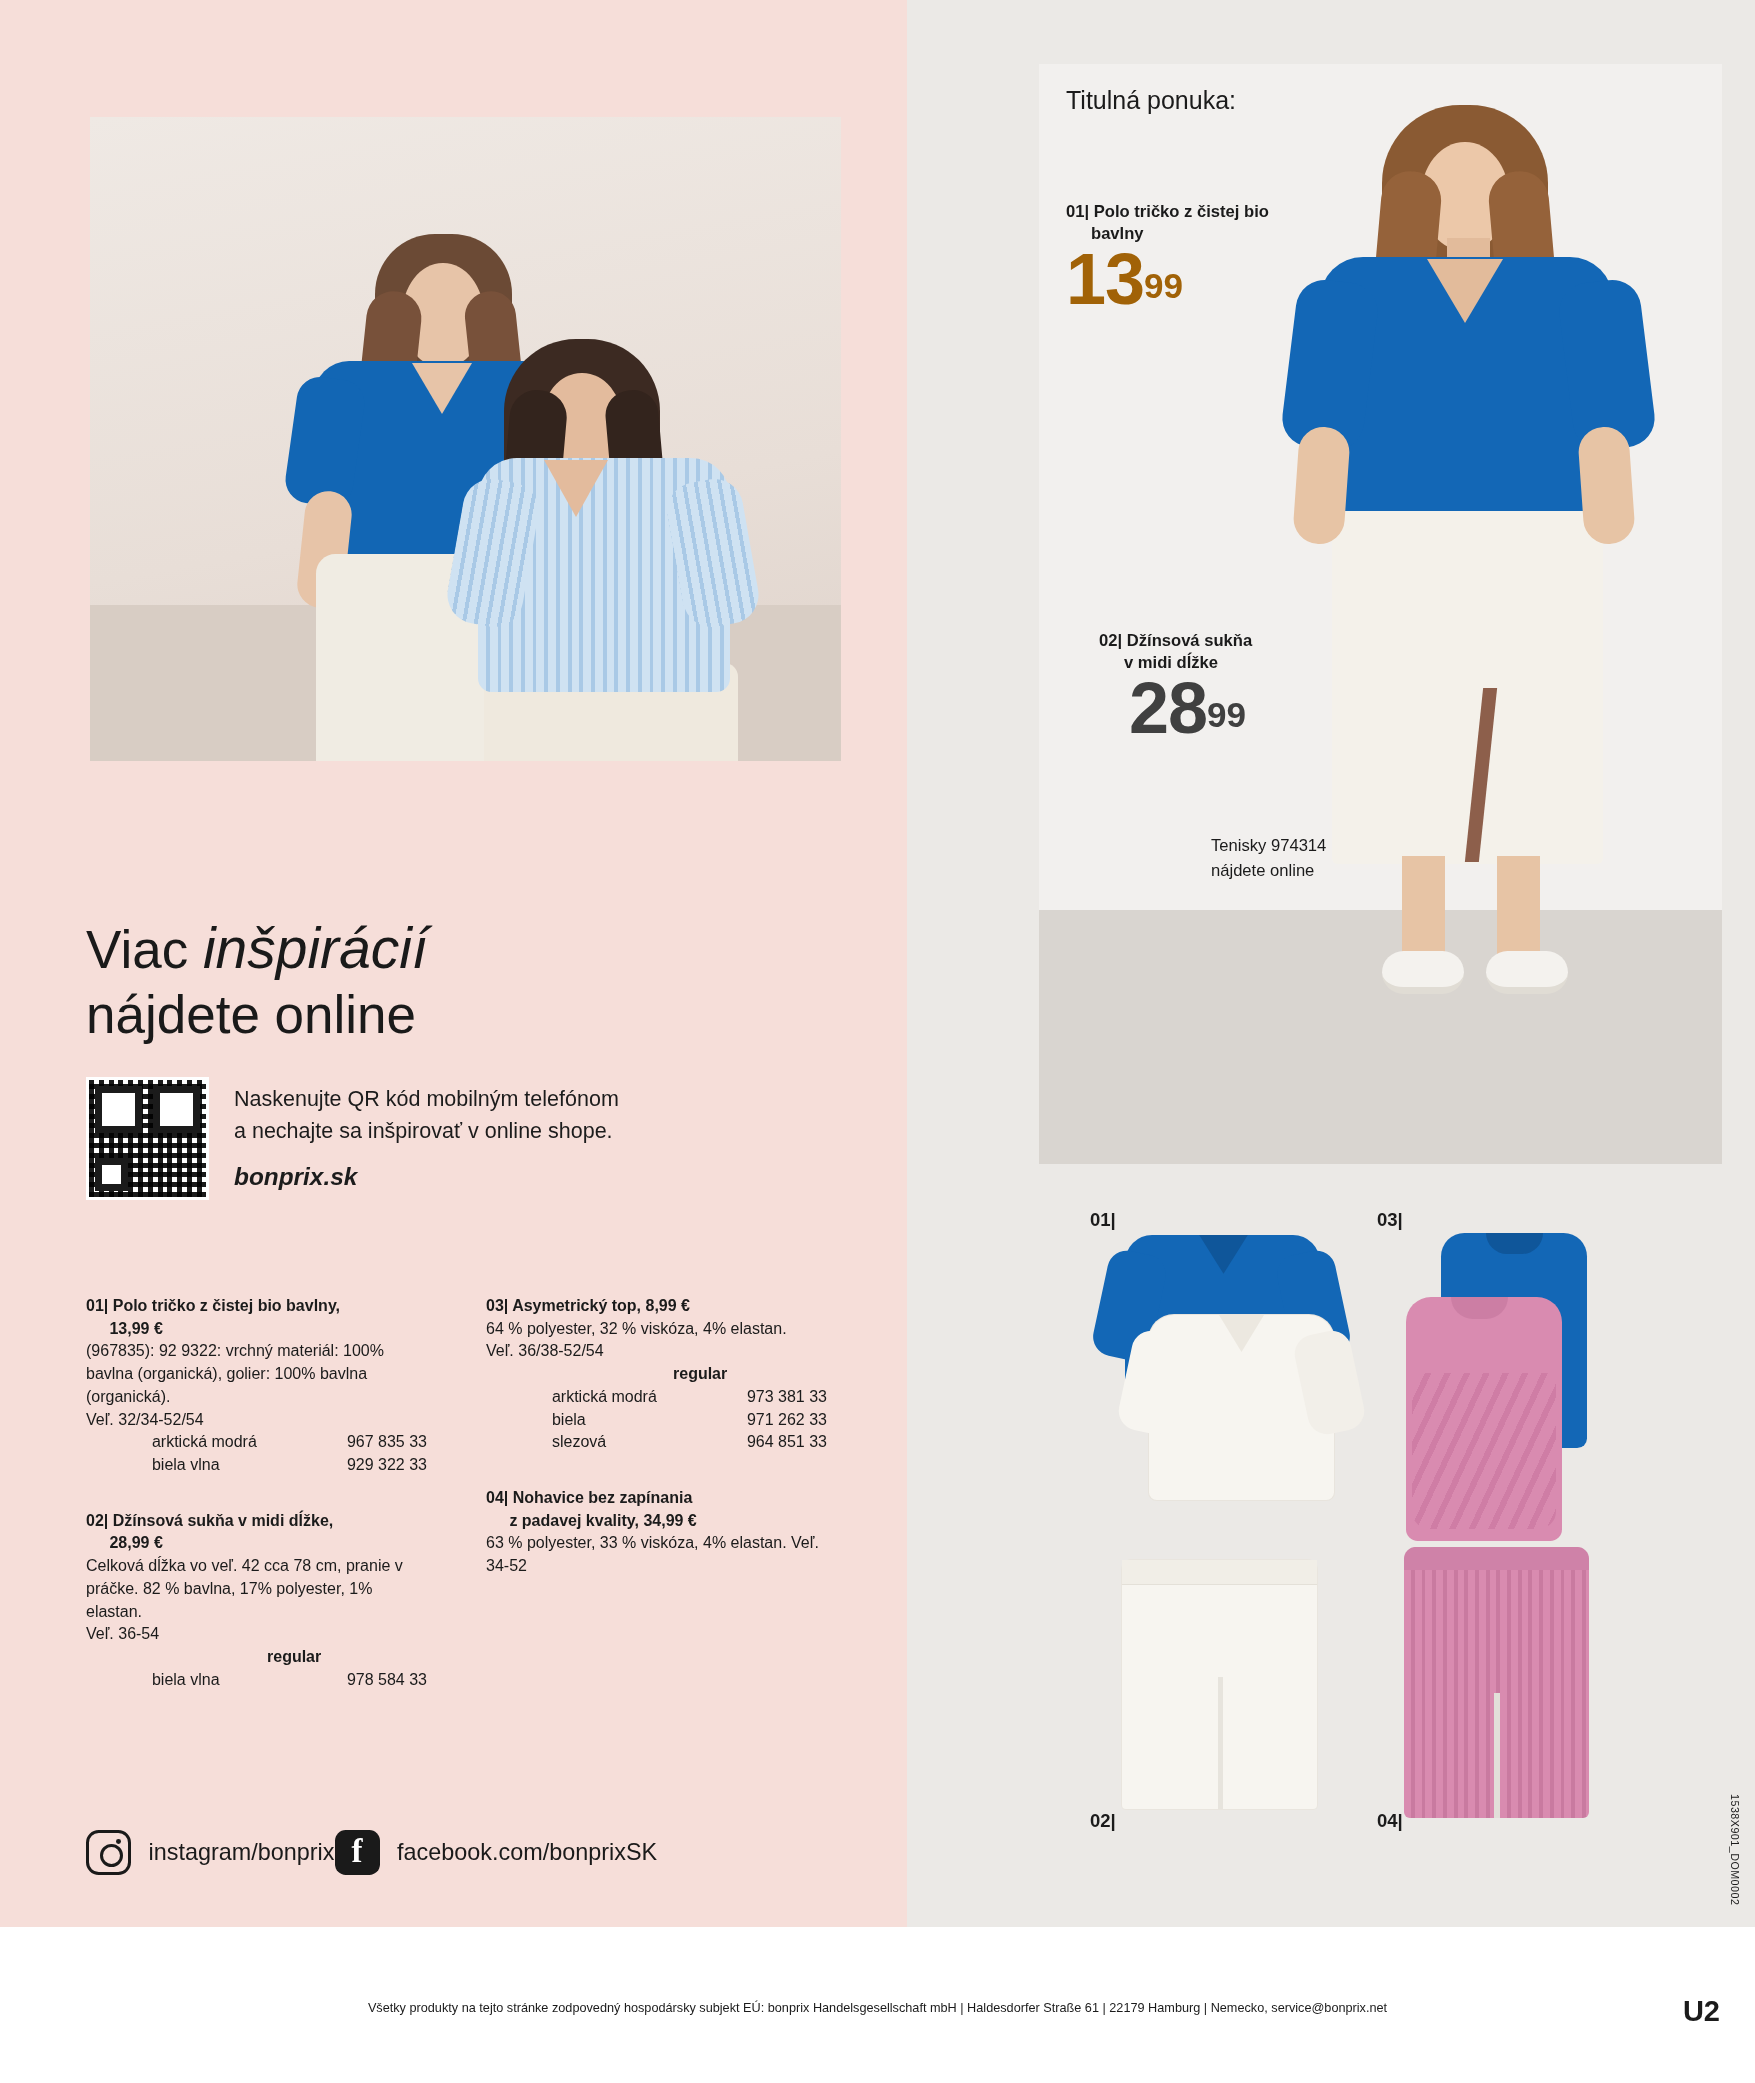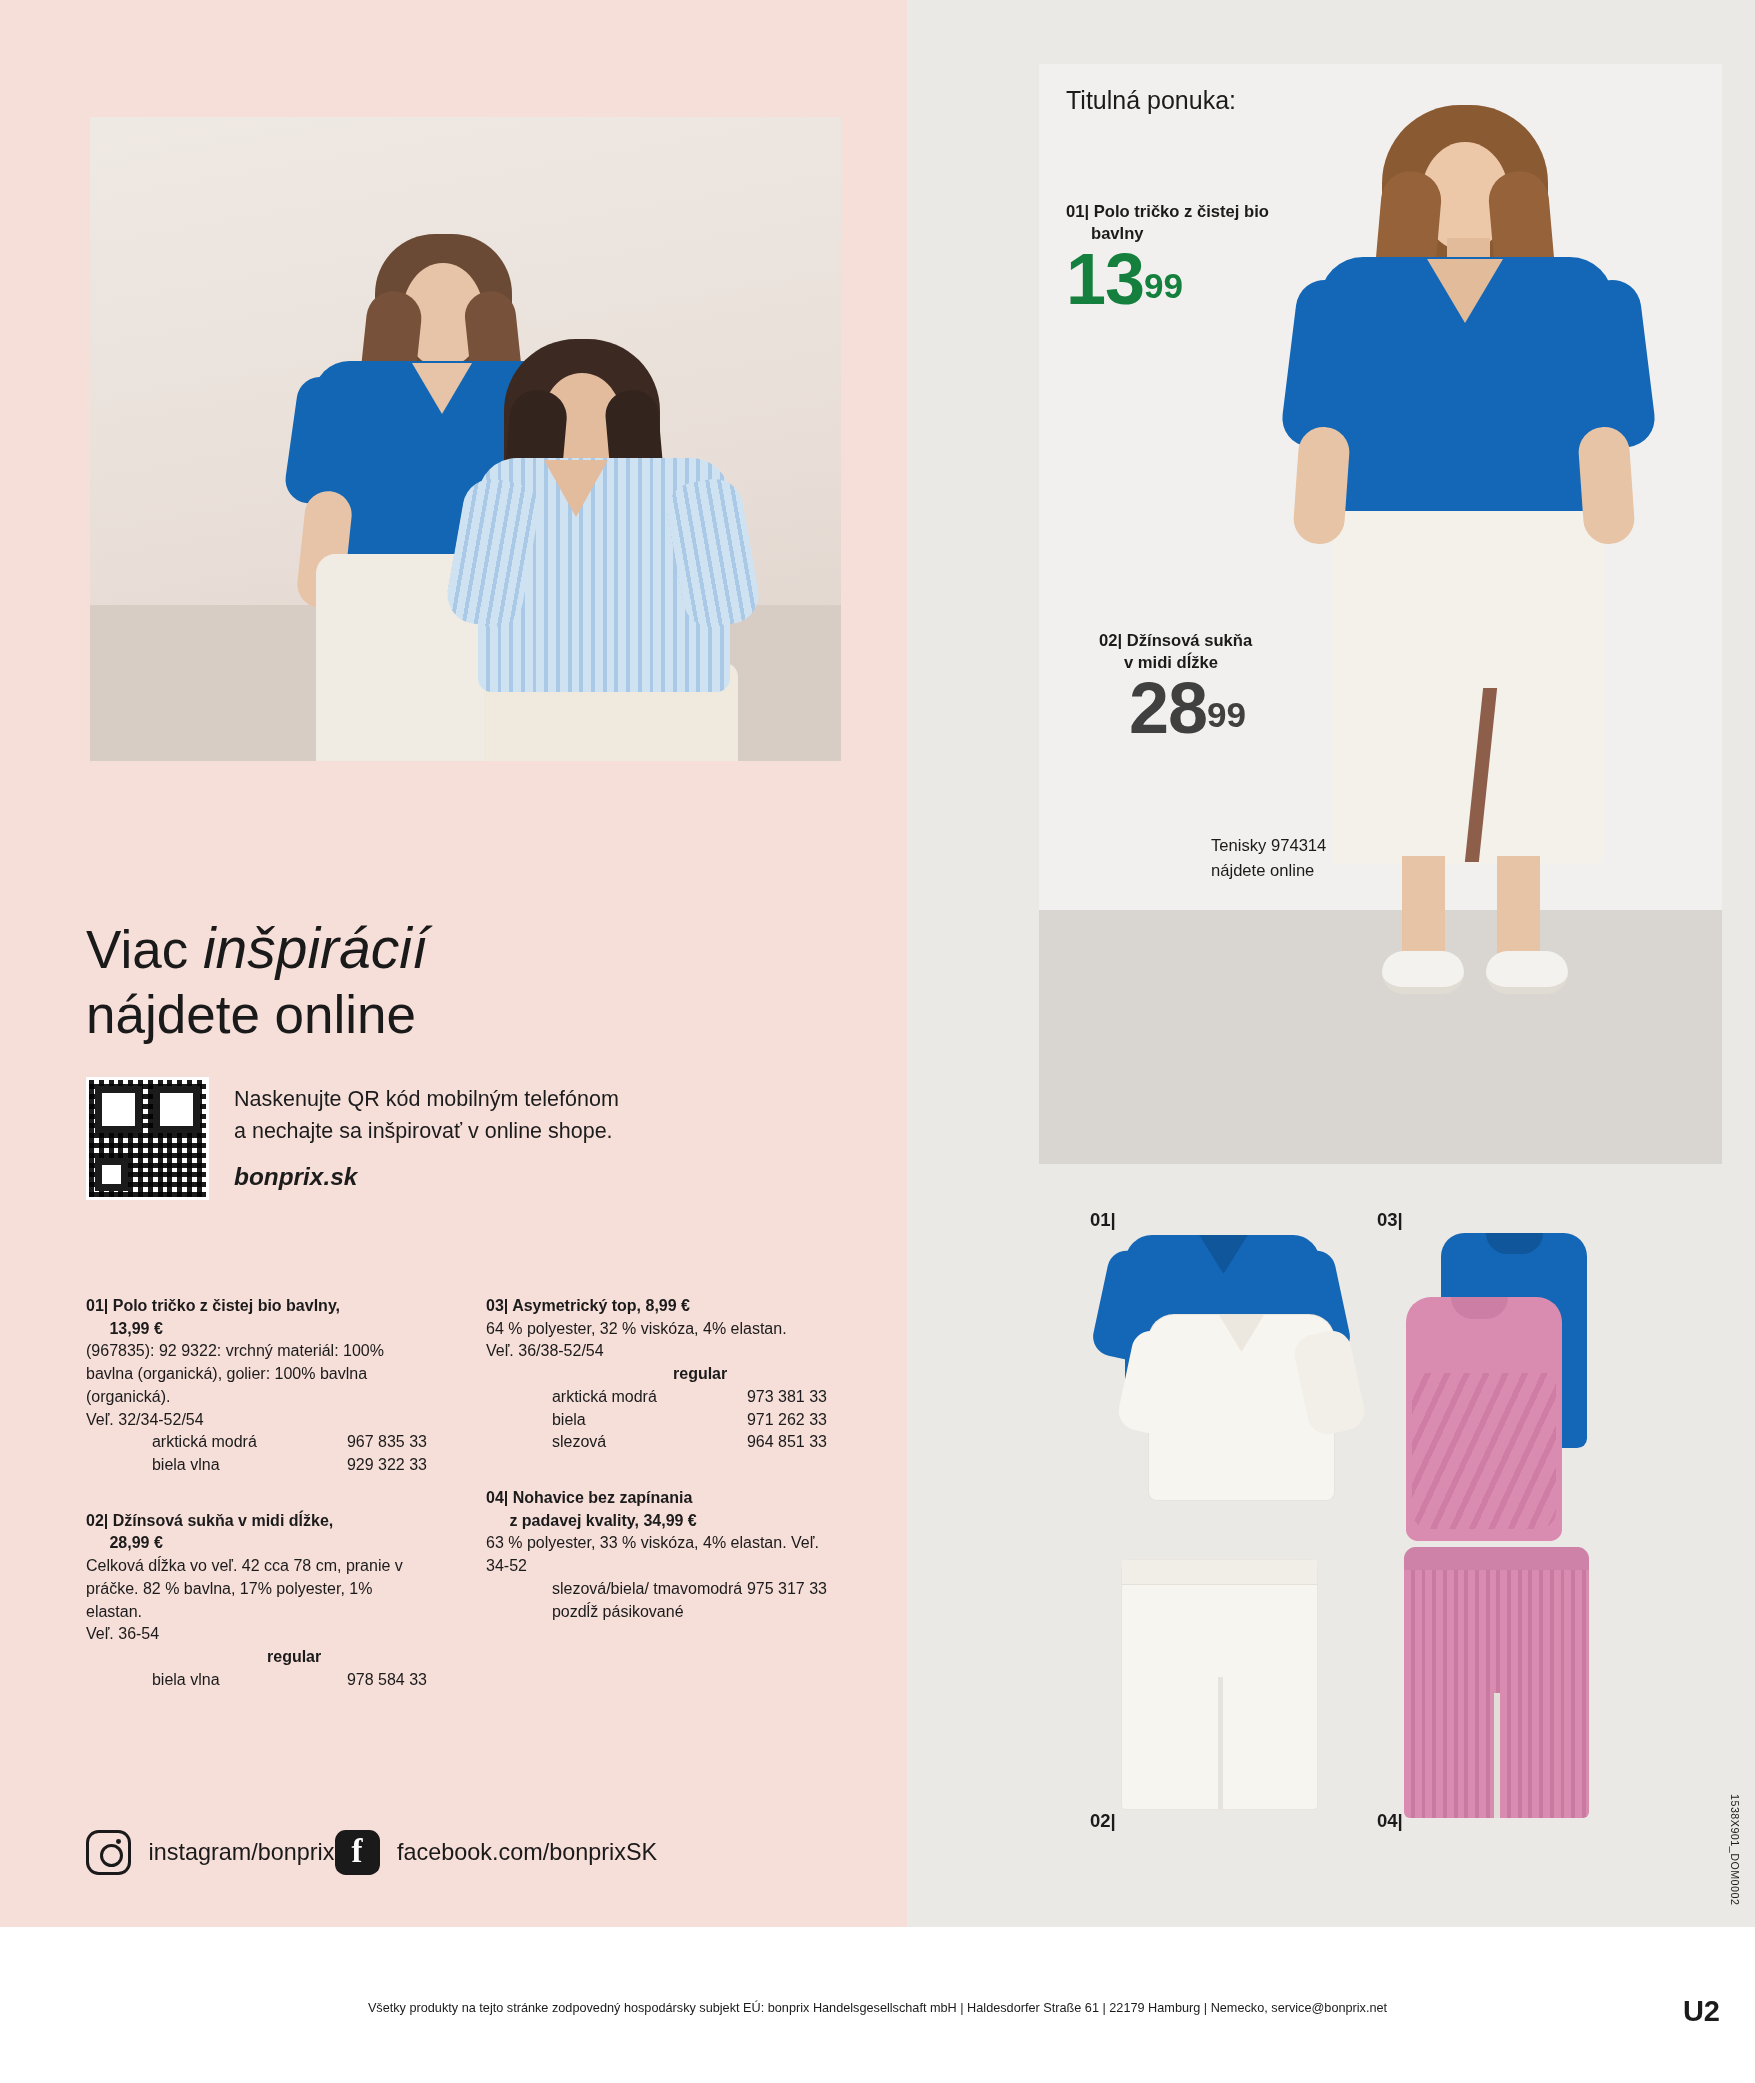--- a/index.html
+++ b/index.html
@@ -249,21 +249,21 @@
     background:#e2001a; color:#fff;
     font-weight: 700; font-size: 43px; letter-spacing: 0.5px;
     padding: 7.8px 21.5px 9.8px;
   }
   .deal-item1 {
     position:absolute; left:27px; top: 137px; width: 293px;
     font-size: 16.6px; font-weight:700; color:#1b1b1b; line-height:1.35;
   }
   .price1 {
     position:absolute; left:27px; top: 174px;
-    font-weight: 700; color:#15803d;
+    font-weight: 700; color:#a16207;
   }
   .price1 .big { font-size: 72px; letter-spacing:-1px; }
   .price1 .sm { font-size: 35px; vertical-align: super; }
   .deal-item2 {
     position:absolute; left: 60px; top: 566px; width: 293px;
     font-size: 16.6px; font-weight:700; color:#1b1b1b; line-height:1.35;
   }
   .price2 {
     position:absolute; left: 90px; top: 603px;
     font-weight: 700; color:#404040;
@@ -560,24 +560,20 @@
         <div class="row">
           <span class="nm">slezová</span>
           <span class="cd">964 851 33</span>
         </div>
       </div>
 
       <div class="blk">
         <div class="ttl">04| Nohavice bez zapínania</div>
         <div class="ttl" style="padding-left:23.4px">z padavej kvality, 34,99 €</div>
         <div>63 % polyester, 33 % viskóza, 4% elastan. Veľ. 34-52</div>
-        <div class="row">
-          <span class="nm">slezová/biela/ tmavomodrá pozdĺž pásikované</span>
-          <span class="cd">975 317 33</span>
-        </div>
       </div>
     </div>
 
   </div>
 
   <div class="social">
     <div class="soc">
       <div class="ig-badge"></div>
       <div class="soc-label">instagram/bonprix</div>
     </div>

